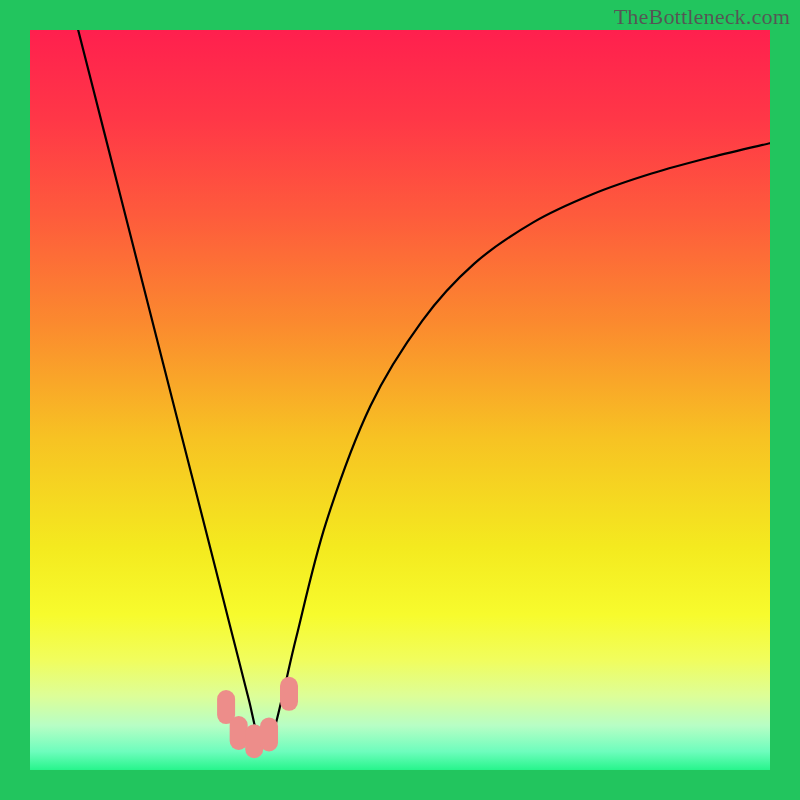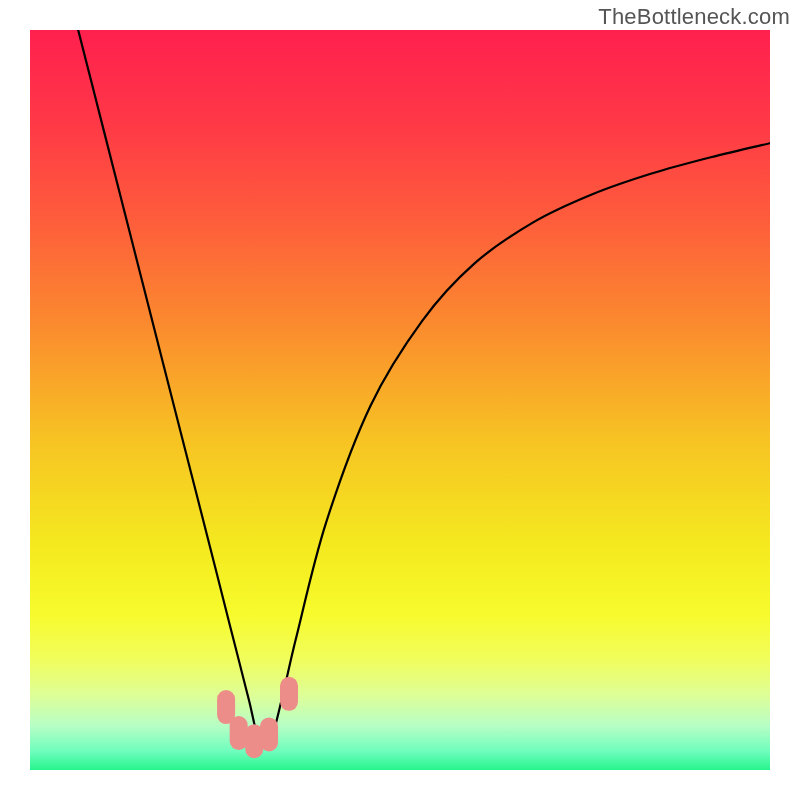--- a/index.html
+++ b/index.html
@@ -9,21 +9,22 @@
     height: 800px;
     overflow: hidden;
     background: #000;
     font-family: Arial, Helvetica, sans-serif;
   }
   .frame {
     position: absolute;
     top: 0; left: 0;
     width: 800px;
     height: 800px;
-    background: #ffffff;
+    background: #22c55e;
+    font-family: Liberation Serif, serif;
   }
   .watermark {
     position: absolute;
     top: 4px;
     right: 10px;
     color: #555;
     font-size: 22px;
     font-weight: 400;
     letter-spacing: 0.2px;
     z-index: 50;

